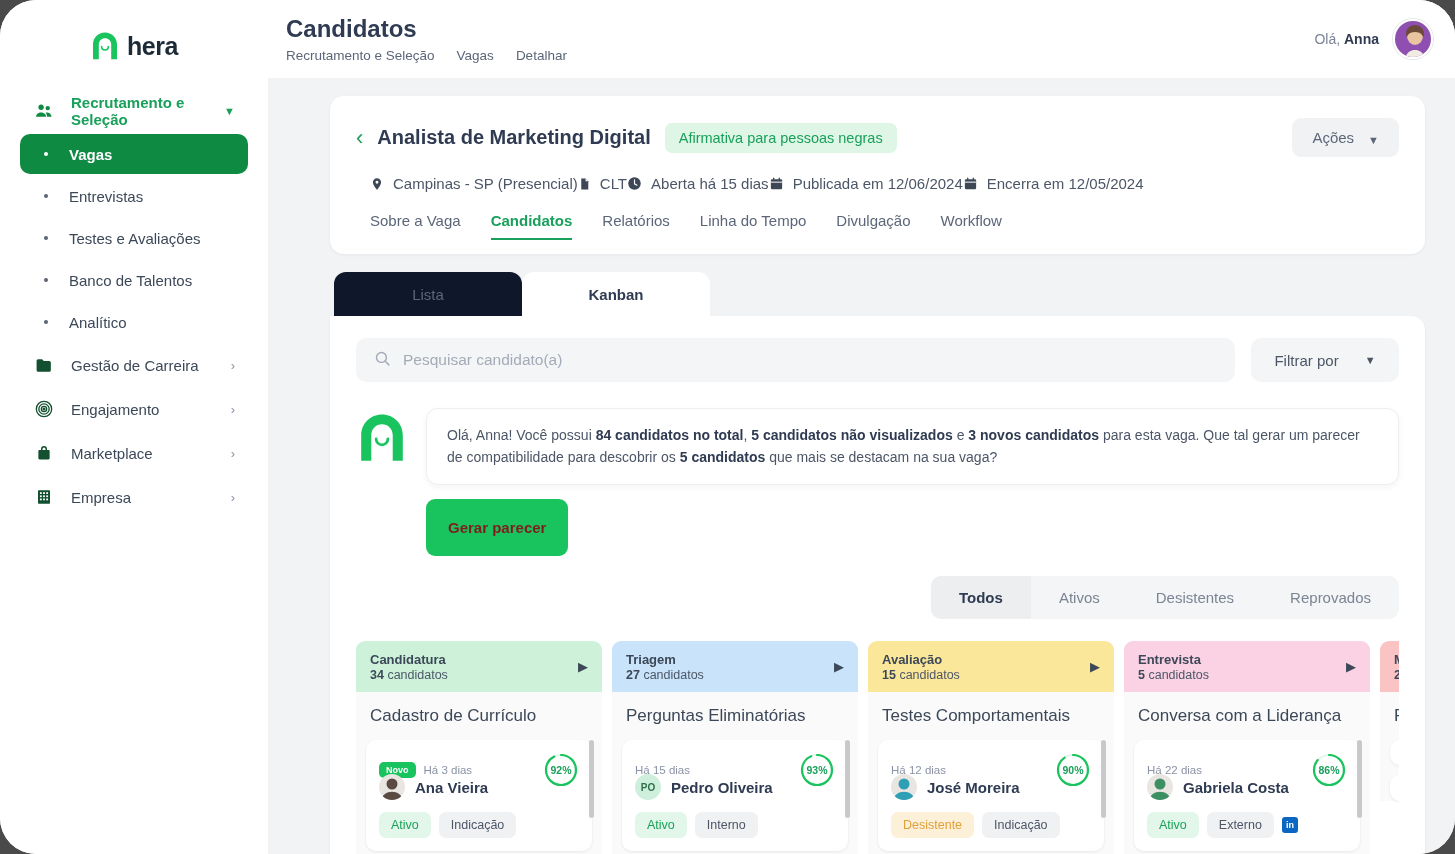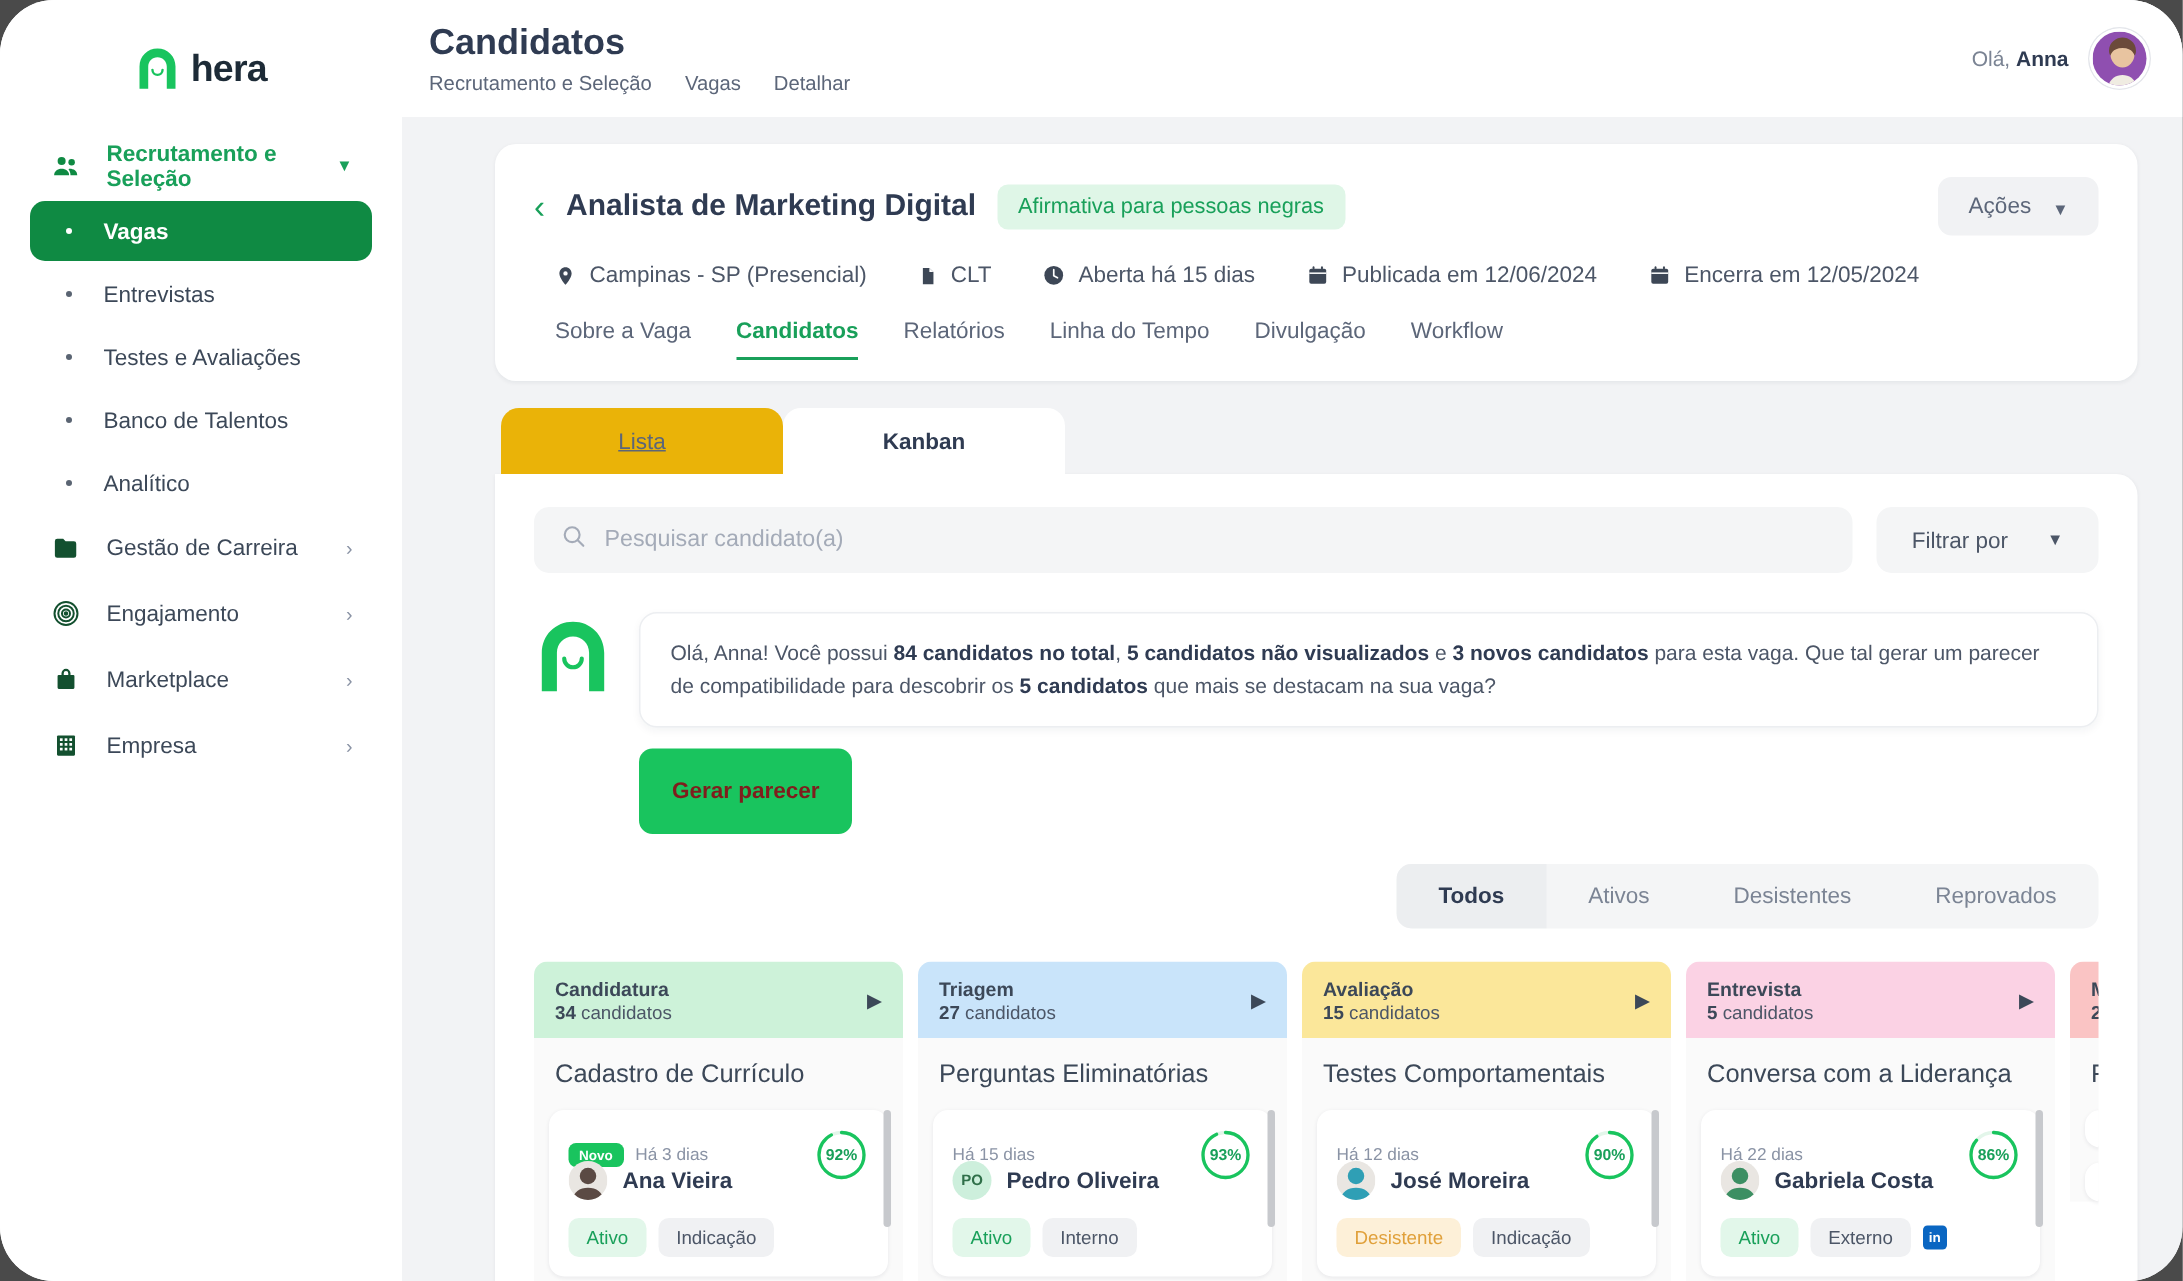--- a/index.html
+++ b/index.html
@@ -93,37 +93,37 @@
     margin-left: 14px; background: #dff6e7; color: #19a05a;
     font-size: 14.5px; padding: 7px 14px; border-radius: 7px;
   }
   .acoes-btn {
     margin-left: auto; background: #f1f2f4; color: #5c6679;
     font-size: 15px; padding: 11px 20px; border-radius: 9px;
     display: flex; align-items: flex-end; gap: 14px; cursor: pointer;
   }
   .acoes-btn .cd { font-size: 11px; }
 
-  .job-meta { display: flex; align-items: center; gap: 34px; padding: 18px 26px 0 40px; flex-wrap: nowrap; overflow: hidden; }
+  .job-meta { display: flex; align-items: center; padding: 18px 26px 0 40px; flex-wrap: nowrap; overflow: hidden; }
   .meta { display: flex; align-items: center; gap: 9px; font-size: 15px; color: #4c5667; white-space: nowrap; }
   .meta .mi { color: #3d4756; display:flex; }
 
   .job-tabs { display: flex; gap: 30px; padding: 20px 26px 0 40px; border-bottom: none; }
   .jtab { font-size: 15px; color: #5c6679; padding-bottom: 9px; cursor: pointer; }
   .jtab.on { color: #19a05a; font-weight: 700; border-bottom: 2.5px solid #19a05a; }
   .job-tabs-spacer { height: 14px; }
 
   
   .lk-tabs { display: flex; padding-left: 4px; }
   .lk-tab {
     width: 188px; height: 44px; border-radius: 12px 12px 0 0;
     display: flex; align-items: center; justify-content: center;
     font-size: 15px; cursor: pointer;
   }
-  .lk-tab.off { background: #eab308; color: #5c6679; text-decoration: underline; }
+  .lk-tab.off { background: #0f172a; color: #5c6679; }
   .lk-tab.on { background: #fff; color: #2f3b52; font-weight: 600; }
 
   .panel {
     background: #fff; border-radius: 0 14px 14px 14px;
     padding: 22px 26px 0 26px;
     min-height: 500px;
     box-shadow: 0 1px 3px rgba(20,30,50,.06);
   }
 
   .search-row { display: flex; gap: 16px; align-items: center; }

